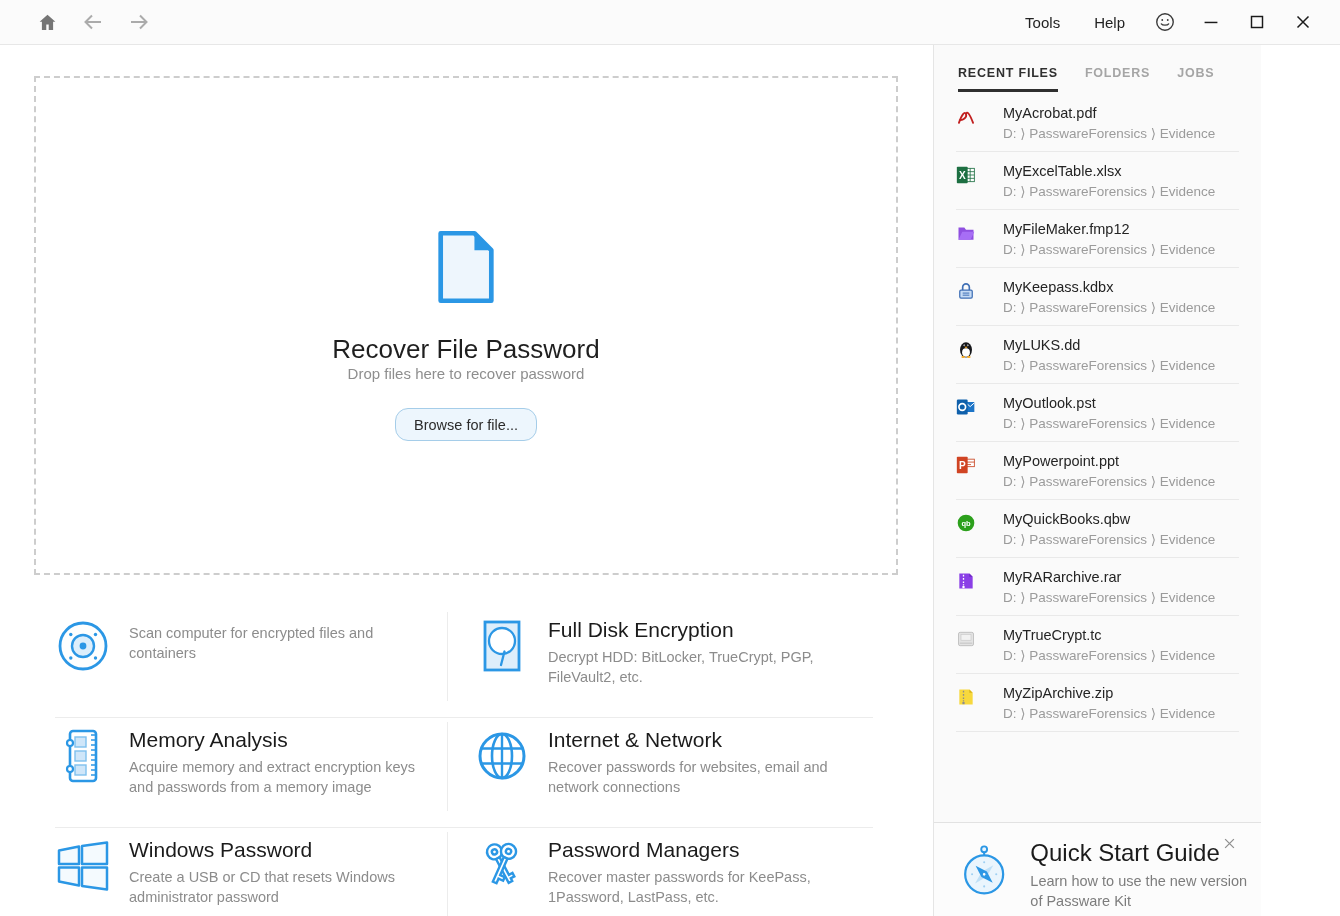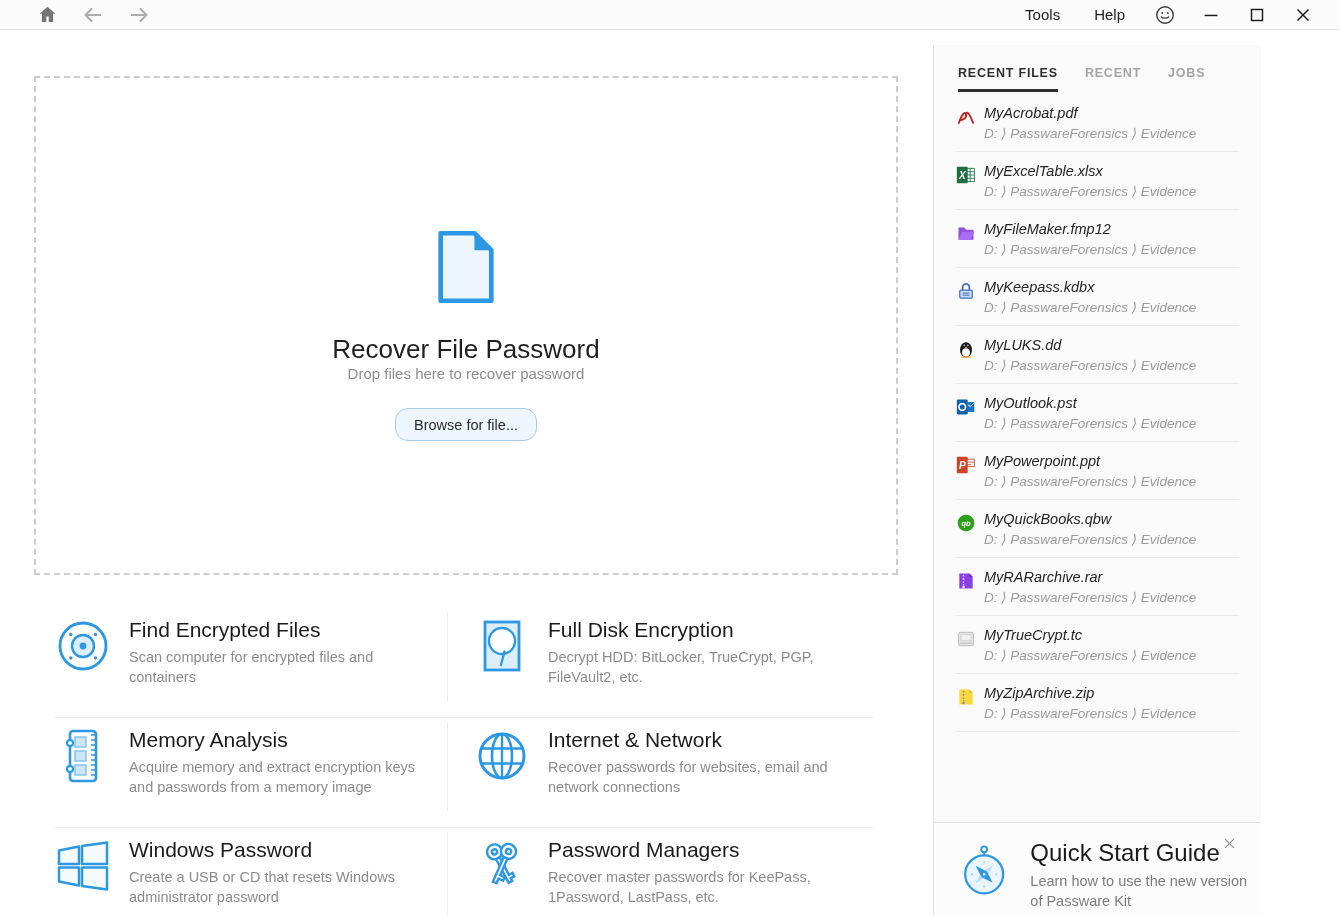--- a/index.html
+++ b/index.html
@@ -1,20 +1,20 @@
 <!DOCTYPE html>
 <html><head>
 <meta charset="utf-8">
 <style>
   * { box-sizing: border-box; margin: 0; padding: 0; }
   html,body { width:1340px; height:916px; overflow:hidden; background:#fff;
     font-family:"Liberation Sans","DejaVu Sans",sans-serif; color:#1f1f1f; }
 
   
-  .topbar { position:absolute; left:0; top:0; width:1340px; height:30px;
+  .topbar { position:absolute; left:0; top:0; width:1340px; height:45px;
     background:#fbfbfb; border-bottom:1px solid #e7e7e7;
     display:flex; align-items:center; justify-content:space-between; }
   .nav-left { display:flex; align-items:center; gap:8px; padding-left:28px; }
   .nav-btn { width:38px; height:32px; display:flex; align-items:center; justify-content:center; cursor:pointer; }
   .nav-right { display:flex; align-items:center; padding-right:14px; }
   .menu-item { font-size:15px; color:#222; padding:9px 17px; cursor:pointer; }
   .winctl { width:46px; height:34px; display:flex; align-items:center; justify-content:center; cursor:pointer; }
 
   
   .main { position:absolute; left:0; top:45px; width:933px; bottom:0; background:#fff; }
@@ -43,22 +43,22 @@
 
   
   .sidebar { position:absolute; left:933px; top:45px; width:328px; bottom:0;
     background:#fafafa; border-left:1px solid #e5e5e5; }
   .tabs { display:flex; gap:27px; padding:21px 24px 0 24px; }
   .tab { font-size:12.5px; font-weight:700; letter-spacing:0.8px; color:#a5a5a5;
     padding-bottom:9px; cursor:pointer; }
   .tab.active { color:#2f2f2f; border-bottom:3px solid #2f2f2f; }
 
   .file-list { margin-top:2px; }
-  .file-row { margin:0 22px; padding:11px 0 10px 0; display:flex; gap:8px;
-    border-bottom:1px solid #e9e9e9; cursor:pointer;font-style:italic; }
+  .file-row { margin:0 22px; padding:11px 0 10px 0; display:flex; gap:27px;
+    border-bottom:1px solid #e9e9e9; cursor:pointer; }
   .file-row svg { margin-top:2px; flex:0 0 20px; }
   .file-name { font-size:14.5px; color:#242424; }
   .file-path { font-size:13.5px; color:#9b9b9b; margin-top:4px; }
 
   .quickstart { position:absolute; left:0; right:0; bottom:0; height:94px;
     background:#fcfcfc; border-top:1px solid #e2e2e2;
     display:flex; gap:22px; padding:16px 8px 0 26px; cursor:pointer; }
   .qs-title { font-size:24px; font-weight:400; color:#1b1b1b; }
   .qs-desc { font-size:14.5px; color:#7d7d7d; margin-top:5px; max-width:258px; line-height:1.35; }
   .qs-close { position:absolute; top:8px; right:20px; width:24px; height:24px;
@@ -132,21 +132,20 @@
       <svg class="f-icon" viewBox="0 0 56 56">
         <circle cx="28" cy="28" r="23" fill="#fdfefe" stroke="#2b97e5" stroke-width="2.8"></circle>
         <circle cx="28" cy="28" r="11" fill="#dceefb" stroke="#2b97e5" stroke-width="2.4"></circle>
         <circle cx="28" cy="28" r="3.4" fill="#2b97e5"></circle>
         <circle cx="15.8" cy="16.5" r="1.7" fill="#2b97e5"></circle>
           <circle cx="40.5" cy="16.5" r="1.7" fill="#2b97e5"></circle>
         <circle cx="15.8" cy="40" r="1.7" fill="#2b97e5"></circle>
           <circle cx="40.5" cy="40" r="1.7" fill="#2b97e5"></circle>
       </svg>
       <div>
-        <div class="f-title">Find Encrypted Files</div>
         <div class="f-desc">Scan computer for encrypted files and containers</div>
       </div>
     </div>
 
     <div class="feature col2">
       <svg class="f-icon" viewBox="0 0 56 56">
         <rect x="11" y="4" width="34" height="48" fill="#ddeefb" stroke="#2b97e5" stroke-width="2.8"></rect>
         <circle cx="28" cy="23" r="13" fill="#fff" stroke="#2b97e5" stroke-width="2.3"></circle>
         <path d="M30.5 33.5 L27 47" stroke="#2b97e5" stroke-width="2.3" stroke-linecap="round" fill="none"></path>
       </svg>
@@ -219,21 +218,21 @@
       </div>
     </div>
 
   </div>
 </div>
 
 <div class="sidebar">
 
   <div class="tabs">
     <div class="tab active">RECENT FILES</div>
-    <div class="tab">RECENT</div>
+    <div class="tab">FOLDERS</div>
     <div class="tab">JOBS</div>
   </div>
 
   <div class="file-list">
 
     <div class="file-row">
       <svg width="20" height="20" viewBox="0 0 24 24">
           <path d="M3.5 19 C7 9 10.5 4.5 12 8.5 C13.5 12.5 8 16.5 4.5 15.5 M12 8.5 C13 4.2 16 7.5 20.5 19" fill="none" stroke="#c11f1f" stroke-width="2.2" stroke-linecap="round"></path>
         </svg>
       <div>

